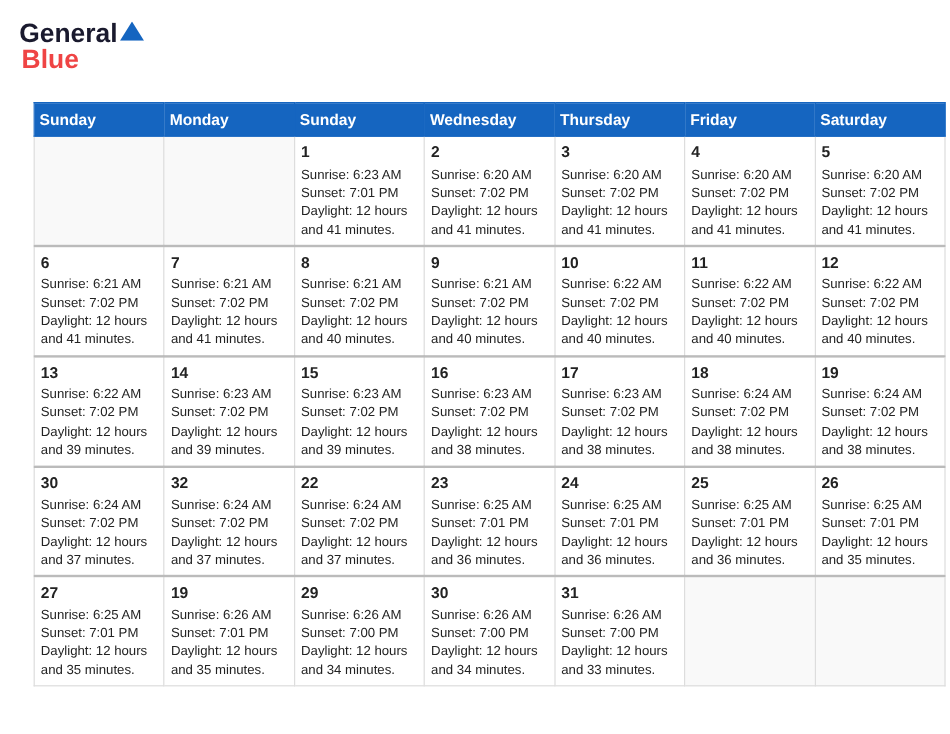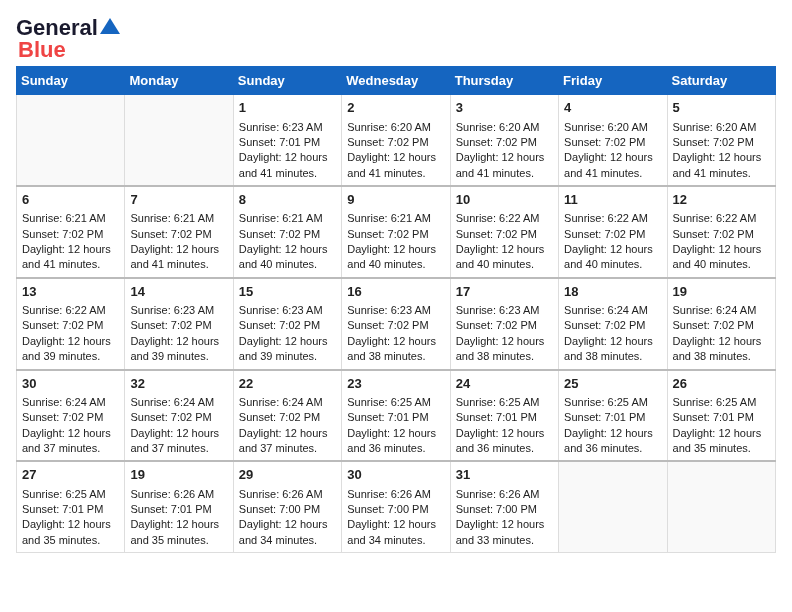--- a/index.html
+++ b/index.html
@@ -7,21 +7,21 @@
       font-family: Arial, sans-serif;
       background: #fff;
       width: 792px;
       min-height: 612px;
       padding: 16px;
     }
     .header-area {
       display: flex;
       justify-content: space-between;
       align-items: flex-end;
-      margin-bottom: 4px;
+      margin-bottom: 23px;
     }
     .logo {
       display: flex;
       flex-direction: column;
       align-items: flex-start;
     }
     .title-area {
       text-align: right;
     }
     .month-title {
@@ -31,20 +31,21 @@
       line-height: 1.1;
     }
     .location-title {
       font-size: 16px;
       color: #1a1a2e;
     }
     table {
       width: 100%;
       border-collapse: collapse;
       border: 1px solid #ccc;
+      margin-left: 12px;
     }
     thead tr {
       background-color: #1565c0;
       color: #fff;
     }
     thead th {
       padding: 6px 4px;
       text-align: left;
       font-size: 13px;
       font-weight: bold;

